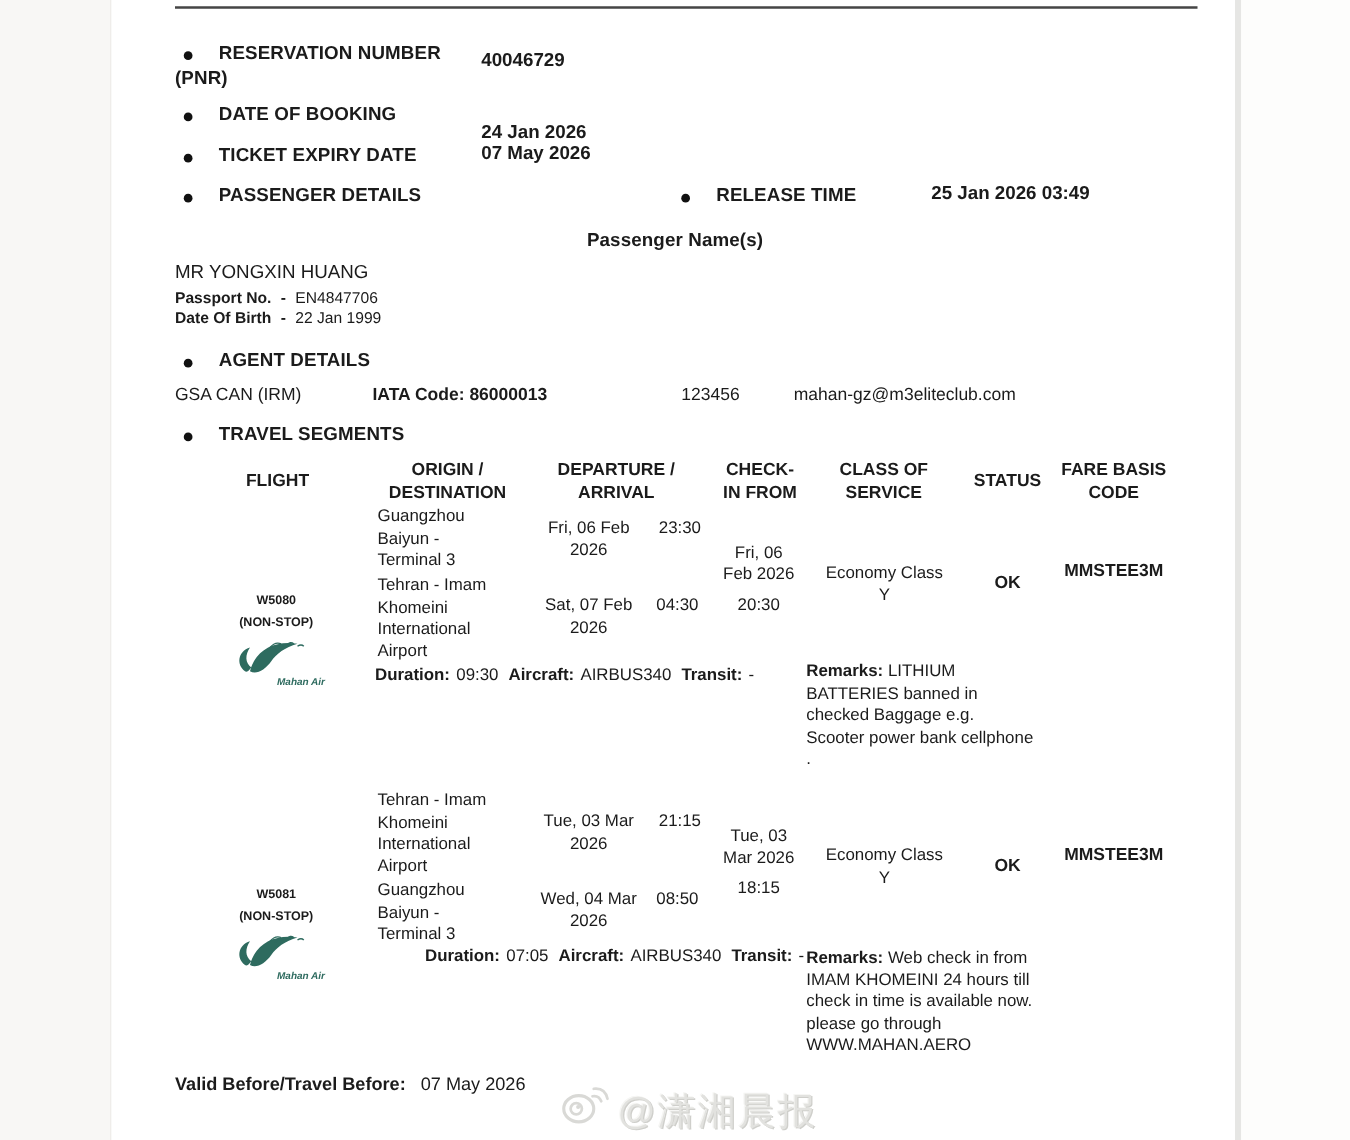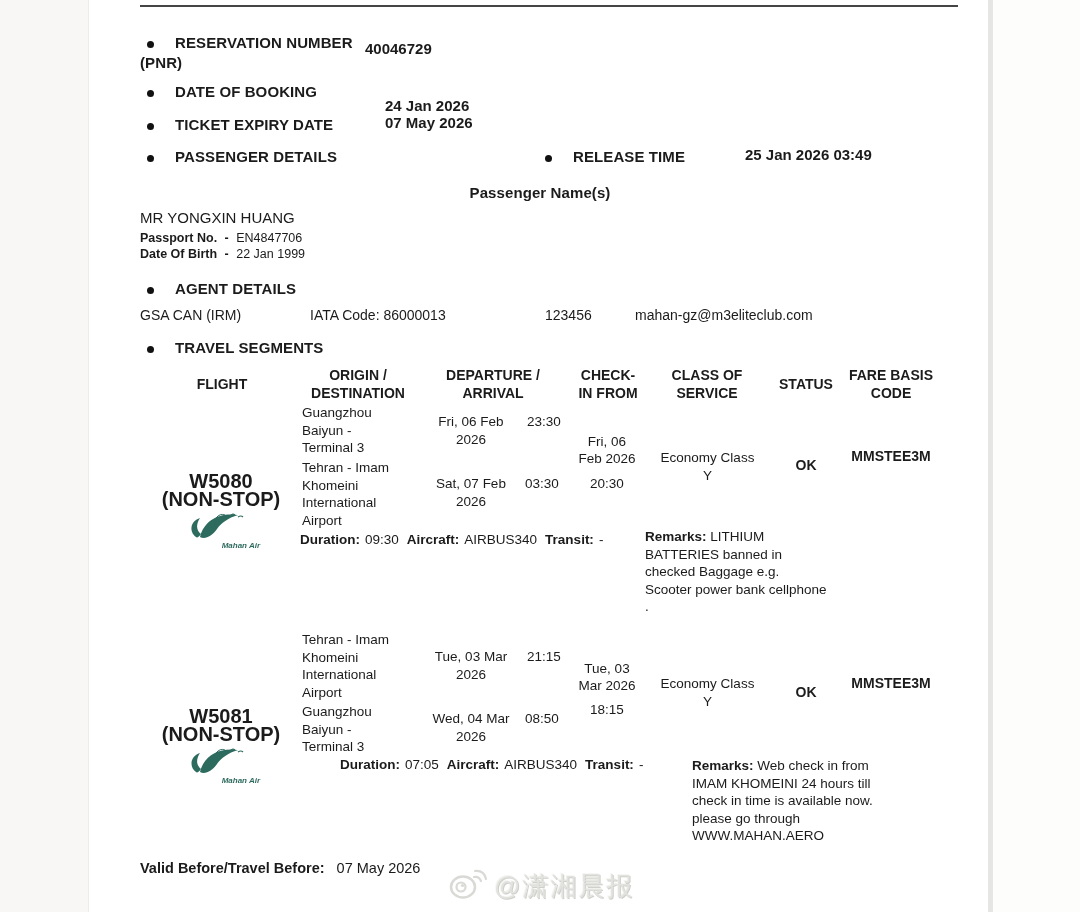--- a/index.html
+++ b/index.html
@@ -17,42 +17,42 @@
   .edge-right-line{left:988px;top:0;width:5px;height:912px;background:#e6e6e4;}
   .edge-right{left:993px;top:0;width:87px;height:912px;background:#fdfdfc;}
   .toprule{left:140px;top:5px;width:818px;height:2px;background:#454545;}
   .bullet{width:7px;height:7px;border-radius:50%;background:#111;}
   .lbl{font-size:15px;font-weight:bold;letter-spacing:.1px;}
   .val{font-size:15px;font-weight:bold;}
   .small{font-size:12.5px;}
   .agent-txt{font-size:14px;}
   .th{font-size:14px;font-weight:bold;line-height:18px;}
   .td{font-size:13.5px;line-height:17.5px;}
-  .flightno{font-size:20px;font-weight:bold;line-height:18px;}
+  .flightno{font-size:10px;font-weight:bold;line-height:18px;}
   .okfare{font-size:14px;font-weight:bold;}
   .dur{font-size:13.5px;}
   .dur .lab{font-weight:bold;margin-right:5px;}
   .dur .v{margin-right:8px;}
   .remarks{font-size:13.5px;line-height:17.5px;}
   .logo-wrap{width:74px;height:40px;}
   .logo-label{position:absolute;right:0;bottom:0;font-size:8px;font-weight:bold;font-style:italic;color:#2e6b5f;}
-  .wm-text{font-size:26px;color:#e2e2df;text-shadow:1px 1px 0 #cfcfcb,-1px -1px 0 #f6f6f4;letter-spacing:2px;}
+  .wm-text{font-size:30px;color:#e2e2df;text-shadow:1px 1px 0 #cfcfcb,-1px -1px 0 #f6f6f4;letter-spacing:2px;}
 </style>
 </head>
 <body>
 
 <div class="abs edge-left"></div>
 <div class="abs edge-right-line"></div>
 <div class="abs edge-right"></div>
 <div class="abs toprule"></div>
 
 <div class="abs bullet" style="left:147px;top:41px;"></div>
 <div class="abs lbl" style="left:175px;top:34px;">RESERVATION NUMBER</div>
 <div class="abs lbl" style="left:140px;top:54px;">(PNR)</div>
-<div class="abs val" style="left:365px;top:40px;text-align:right;">40046729</div>
+<div class="abs val" style="left:385px;top:40px;text-align:right;">40046729</div>
 
 <div class="abs bullet" style="left:147px;top:90px;"></div>
 <div class="abs lbl" style="left:175px;top:83px;">DATE OF BOOKING</div>
 <div class="abs val" style="left:385px;top:81px;margin-top:16px;">24 Jan 2026</div>
 
 <div class="abs bullet" style="left:147px;top:123px;"></div>
 <div class="abs lbl" style="left:175px;top:116px;">TICKET EXPIRY DATE</div>
 <div class="abs val" style="left:385px;top:114px;">07 May 2026</div>
 
 <div class="abs bullet" style="left:147px;top:155px;"></div>
@@ -71,21 +71,21 @@
 </div>
 <div class="abs small" style="left:140px;top:247px;">
   <span class="b">Date Of Birth</span>
   <span class="b" style="margin:0 4px;">-</span>
   <span>22 Jan 1999</span>
 </div>
 
 <div class="abs bullet" style="left:147px;top:287px;"></div>
 <div class="abs lbl" style="left:175px;top:280px;">AGENT DETAILS</div>
 <div class="abs agent-txt" style="left:140px;top:307px;">GSA CAN (IRM)</div>
-<div class="abs agent-txt" style="left:310px;top:307px;">IATA Code: 86000013</div>
+<div class="abs agent-txt" style="left:298px;top:307px;font-weight:bold;">IATA Code: 86000013</div>
 <div class="abs agent-txt" style="left:545px;top:307px;">123456</div>
 <div class="abs agent-txt" style="left:635px;top:307px;">mahan-gz@m3eliteclub.com</div>
 
 <div class="abs bullet" style="left:147px;top:346px;"></div>
 <div class="abs lbl" style="left:175px;top:339px;">TRAVEL SEGMENTS</div>
 
 <div class="abs th ctr" style="left:167px;top:375px;width:110px;">FLIGHT</div>
 <div class="abs th ctr" style="left:298px;top:366px;width:120px;">
   <div>ORIGIN /</div>
   <div>DESTINATION</div>
@@ -121,21 +121,21 @@
 <div class="abs td" style="left:302px;top:459px;width:118px;">
   <div>Tehran - Imam</div>
   <div>Khomeini</div>
   <div>International</div>
   <div>Airport</div>
 </div>
 <div class="abs td ctr" style="left:419px;top:475px;width:104px;">
   <div>Sat, 07 Feb</div>
   <div>2026</div>
 </div>
-<div class="abs td" style="left:525px;top:475px;">03:30</div>
+<div class="abs td" style="left:525px;top:475px;">04:30</div>
 <div class="abs td ctr" style="left:567px;top:433px;width:80px;">Fri, 06</div>
 <div class="abs td ctr" style="left:567px;top:450px;width:80px;">Feb 2026</div>
 <div class="abs td ctr" style="left:567px;top:475px;width:80px;">20:30</div>
 <div class="abs td ctr" style="left:650px;top:449px;width:115px;">
   <div>Economy Class</div>
   <div>Y</div>
 </div>
 <div class="abs okfare ctr" style="left:776px;top:457px;width:60px;">OK</div>
 <div class="abs okfare ctr" style="left:840px;top:448px;width:102px;">MMSTEE3M</div>
 <div class="abs flightno ctr" style="left:152px;top:472px;width:138px;">
@@ -198,21 +198,21 @@
     <path d="M10,27 C3,22 4,11 14,8 C10,14 10,20 15,24 C13,27 11,28 10,27 Z" fill="#2e6b5f"></path>
     <path d="M14,27 C18,10 34,2 52,5 C42,8 35,13 31,19 C26,26 19,30 14,27 Z" fill="#2e6b5f"></path>
     <path d="M34,9 q3,-4 7,-2 M44,6 q2,-3 5,-1 M52,7 q3,-2 5,0" stroke="#2e6b5f" stroke-width="1.2" fill="none"></path>
     <path d="M30,8 q4,-5 9,-3" stroke="#2e6b5f" stroke-width="1" fill="none"></path>
   </svg>
   <span class="logo-label">Mahan Air</span>
 </div>
 <div class="abs dur" style="left:300px;top:757px;padding-left:40px;">
   <span class="lab">Duration:</span><span class="v">07:05</span><span class="lab">Aircraft:</span><span class="v">AIRBUS340</span><span class="lab">Transit:</span><span class="v">-</span>
 </div>
-<div class="abs remarks" style="left:645px;top:757px;width:186px;margin-left:47px;">
+<div class="abs remarks" style="left:645px;top:757px;width:186px;">
   <span class="b">Remarks:</span>
   <span>Web check in from IMAM KHOMEINI 24 hours till check in time is available now. please go through WWW.MAHAN.AERO</span>
 </div>
 
 <div class="abs" style="left:140px;top:860px;font-size:14.5px;">
   <span class="b">Valid Before/Travel Before:</span>
   <span style="margin-left:8px;">07 May 2026</span>
 </div>
 
 <div class="abs" style="left:448px;top:867px;width:40px;height:34px;">

